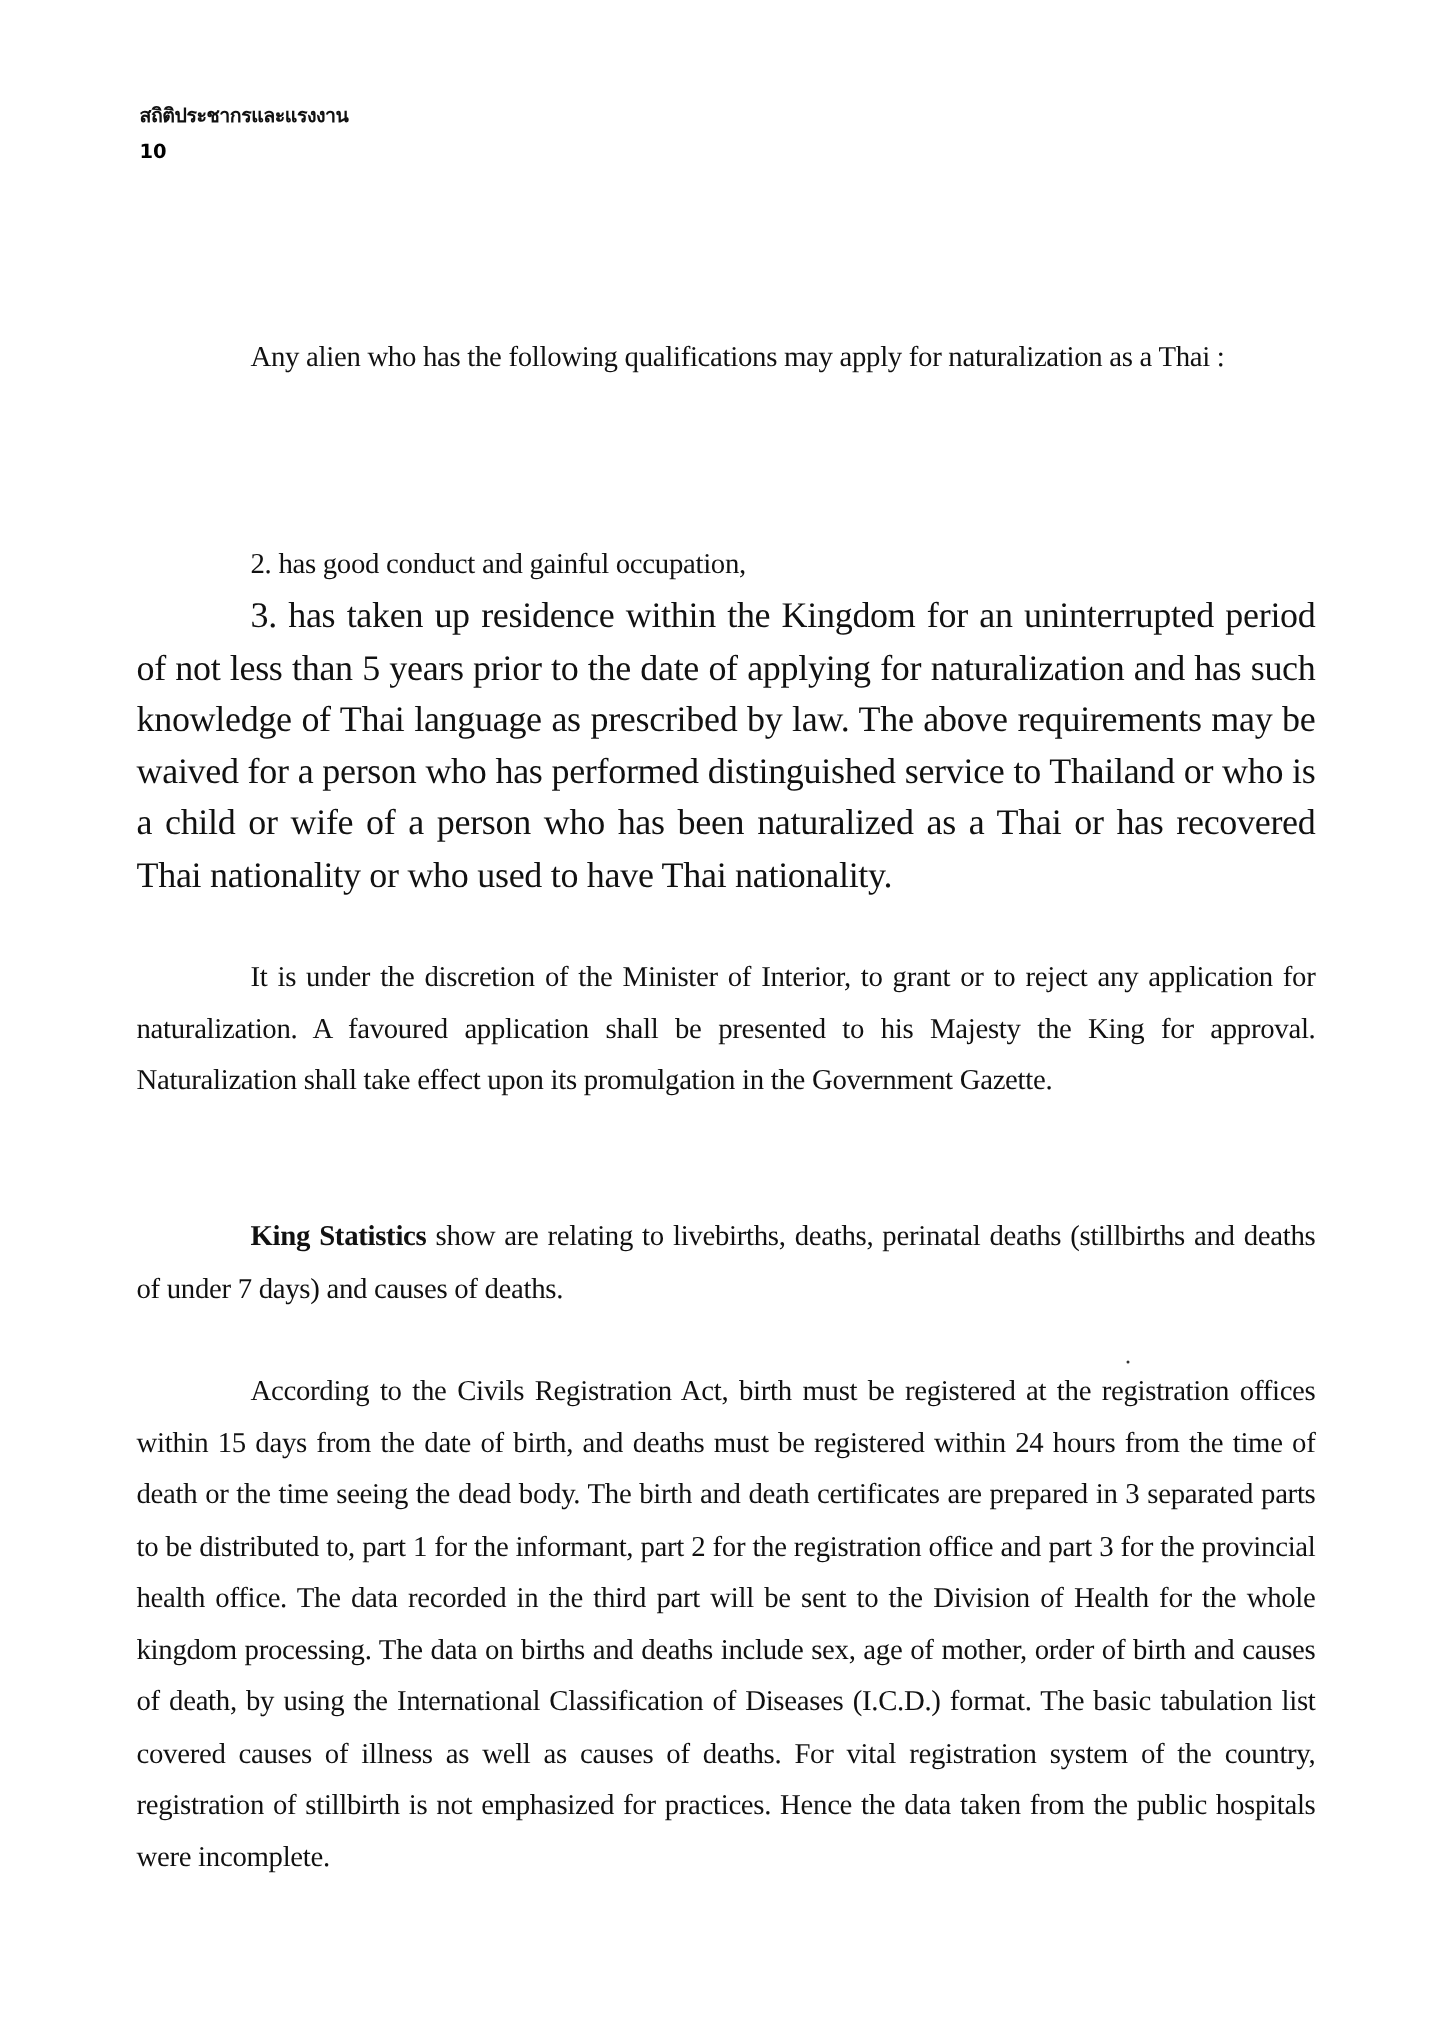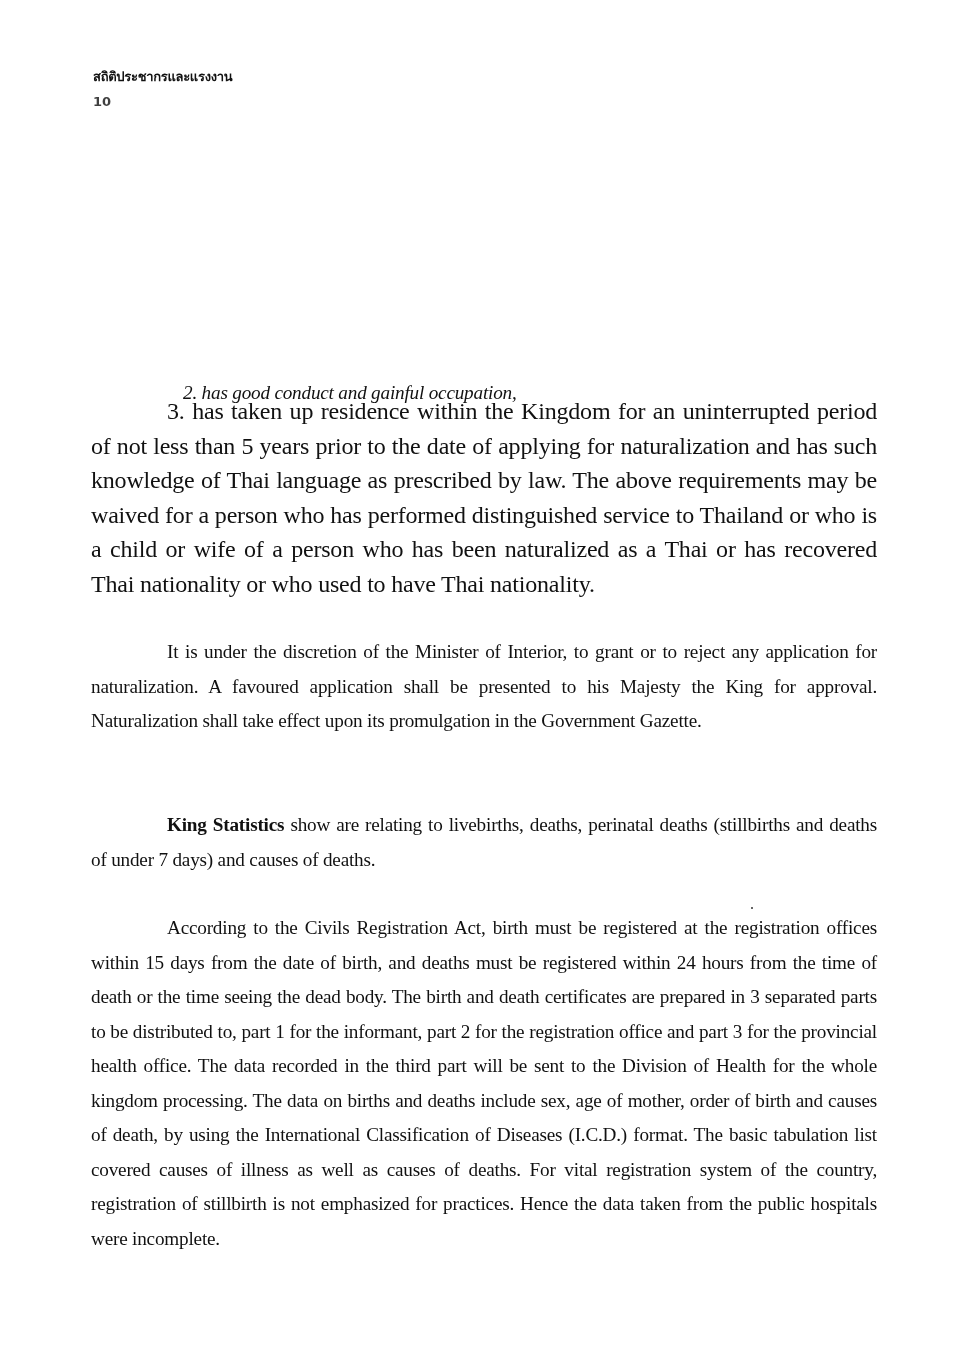--- a/index.html
+++ b/index.html
@@ -31,21 +31,21 @@
       letter-spacing: -0.3px;
       color: #111;
     }
     .page-number {
       position: absolute;
       left: 93px;
       top: 94px;
       font-family: "DejaVu Sans", sans-serif;
       font-weight: bold;
       font-size: 13px;
-      color: #404040;
+      color: #000000;
     }
     .body-text {
       position: absolute;
       left: 91px;
       width: 786px;
       font-size: 19.2px;
       line-height: 34.5px;
       text-align: justify;
       letter-spacing: -0.2px;
     }
@@ -80,22 +80,23 @@
     }
   </style>
 </head>
 <body>
 
 <div class="page">
   <div class="running-head">สถิติประชากรและแรงงาน</div>
   <div class="page-number">10</div>
 
 
+  <p class="body-text indent" style="top:222px; margin:0;">Any alien who has the following qualifications may apply for naturalization as a Thai :</p>
 
-  <p class="list-item" style="top:360px; margin:16px;font-style:italic;">2. has good conduct and gainful occupation,</p>
+  <p class="list-item" style="top:360px; margin:0;">2. has good conduct and gainful occupation,</p>
   <p class="list-item-wrap" style="top:394px; margin:0;">3. has taken up residence within the Kingdom for an uninterrupted period of not less than 5 years prior to the date of applying for naturalization and has such knowledge of Thai language as prescribed by law. The above requirements may be waived for a person who has performed distinguished service to Thailand or who is a child or wife of a person who has been naturalized as a Thai or has recovered Thai nationality or who used to have Thai nationality.</p>
 
   <p class="body-text indent" style="top:635px; margin:0;">It is under the discretion of the Minister of Interior, to grant or to reject any application for naturalization. A favoured application shall be presented to his Majesty the King for approval. Naturalization shall take effect upon its promulgation in the Government Gazette.</p>
 
   <p class="body-text indent" style="top:808px; margin:0;"><span class="bold">King Statistics</span><span> show are relating to livebirths, deaths, perinatal deaths (stillbirths and deaths of under 7 days) and causes of deaths.</span></p>
 
   <div class="stray-dot"></div>
 
   <p class="body-text indent" style="top:911px; margin:0;">According to the Civils Registration Act, birth must be registered at the registration offices within 15 days from the date of birth, and deaths must be registered within 24 hours from the time of death or the time seeing the dead body. The birth and death certificates are prepared in 3 separated parts to be distributed to, part 1 for the informant, part 2 for the registration office and part 3 for the provincial health office. The data recorded in the third part will be sent to the Division of Health for the whole kingdom processing. The data on births and deaths include sex, age of mother, order of birth and causes of death, by using the International Classification of Diseases (I.C.D.) format. The basic tabulation list covered causes of illness as well as causes of deaths. For vital registration system of the country, registration of stillbirth is not emphasized for practices. Hence the data taken from the public hospitals were incomplete.</p>
 </div>

